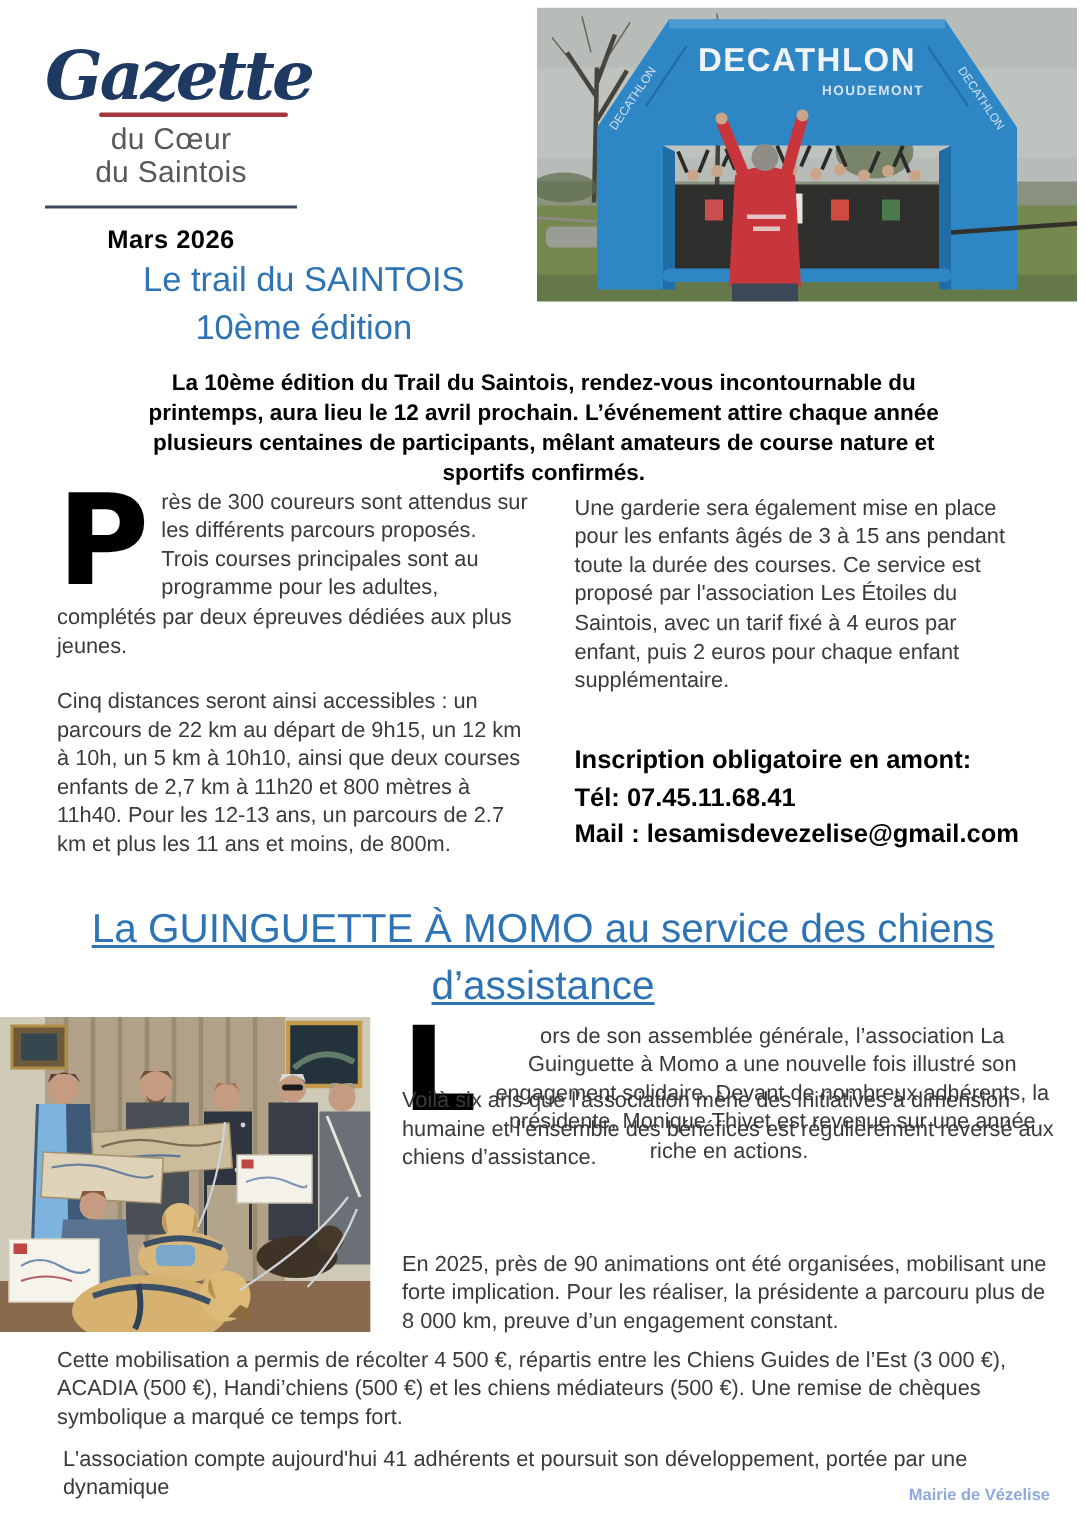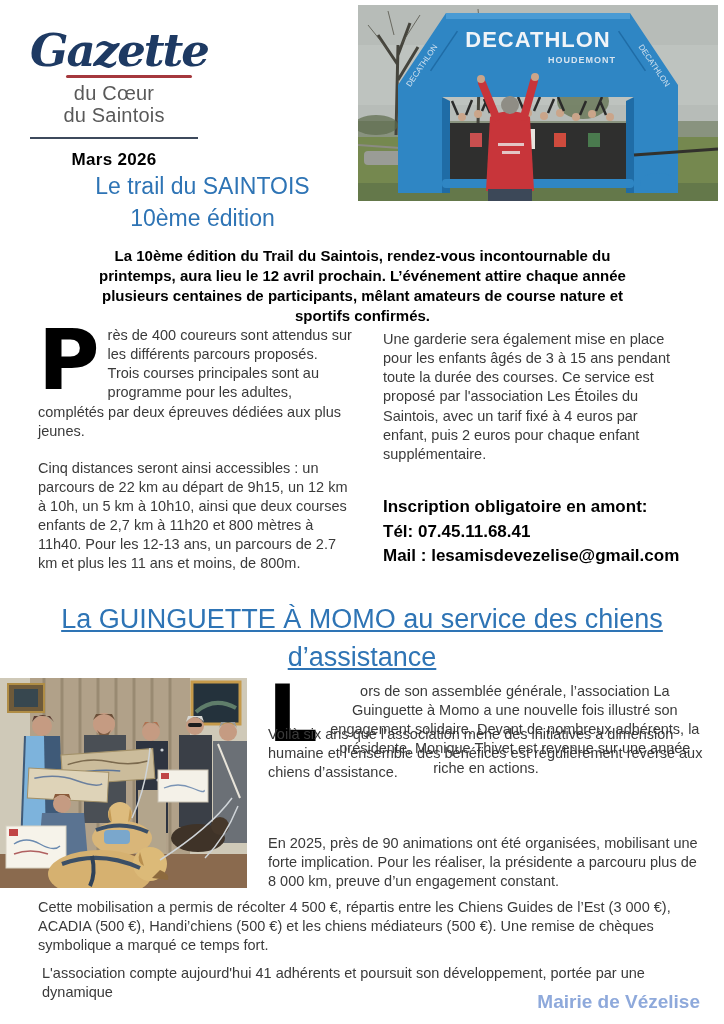--- a/index.html
+++ b/index.html
@@ -44,21 +44,21 @@
     color:#000;line-height:1.45;}
 
   
   .title2{left:20px;top:601px;width:684px;text-align:center;
     color:#2e74b5;font-size:27px;line-height:1.4;text-decoration:underline;}
   .a2-text{left:268px;top:682px;width:436px;}
   .a2-lead{text-align:center;}
   .a2-p{left:268px;width:436px;}
   .full-p{left:38px;width:674px;}
   .footer-credit{left:384px;top:991px;width:316px;text-align:right;
-    color:#8ea9db;font-weight:700;font-size:19px;}
+    color:#8ea9db;font-weight:700;font-size:11px;}
 </style>
 </head>
 <body>
 
 <div class="page">
 
   <div class="abs logo-block">
     <div class="logo-script">Gazette</div>
     <div class="logo-swoosh"></div>
     <div class="logo-sub">du Cœur</div>
@@ -146,21 +146,21 @@
   </div>
 
   <div class="abs title1">
     <div>Le trail du SAINTOIS</div>
     <div>10ème édition</div>
   </div>
 
   <div class="abs intro">La 10ème édition du Trail du Saintois, rendez-vous incontournable du printemps, aura lieu le 12 avril prochain. L’événement attire chaque année plusieurs centaines de participants, mêlant amateurs de course nature et sportifs confirmés.</div>
 
   <div class="abs col-left bodytext">
-    <p style="margin:0;"><span class="dropcap">P</span><span>rès de 400 coureurs sont attendus sur les différents parcours proposés. Trois courses principales sont au programme pour les adultes, complétés par deux épreuves dédiées aux plus jeunes.</span></p>
+    <p style="margin:0;"><span class="dropcap">P</span><span>rès de 300 coureurs sont attendus sur les différents parcours proposés. Trois courses principales sont au programme pour les adultes, complétés par deux épreuves dédiées aux plus jeunes.</span></p>
     <p class="p-gap" style="margin-bottom:0;">Cinq distances seront ainsi accessibles : un parcours de 22 km au départ de 9h15, un 12 km à 10h, un 5 km à 10h10, ainsi que deux courses enfants de 2,7 km à 11h20 et 800 mètres à 11h40. Pour les 12-13 ans, un parcours de 2.7 km et plus les 11 ans et moins, de 800m.</p>
   </div>
 
   <div class="abs col-right bodytext">
     <p style="margin:0;">Une garderie sera également mise en place pour les enfants âgés de 3 à 15 ans pendant toute la durée des courses. Ce service est proposé par l'association Les Étoiles du Saintois, avec un tarif fixé à 4 euros par enfant, puis 2 euros pour chaque enfant supplémentaire.</p>
   </div>
 
   <div class="abs contact">
     <div>Inscription obligatoire en amont:</div>
     <div>Tél: 07.45.11.68.41</div>

